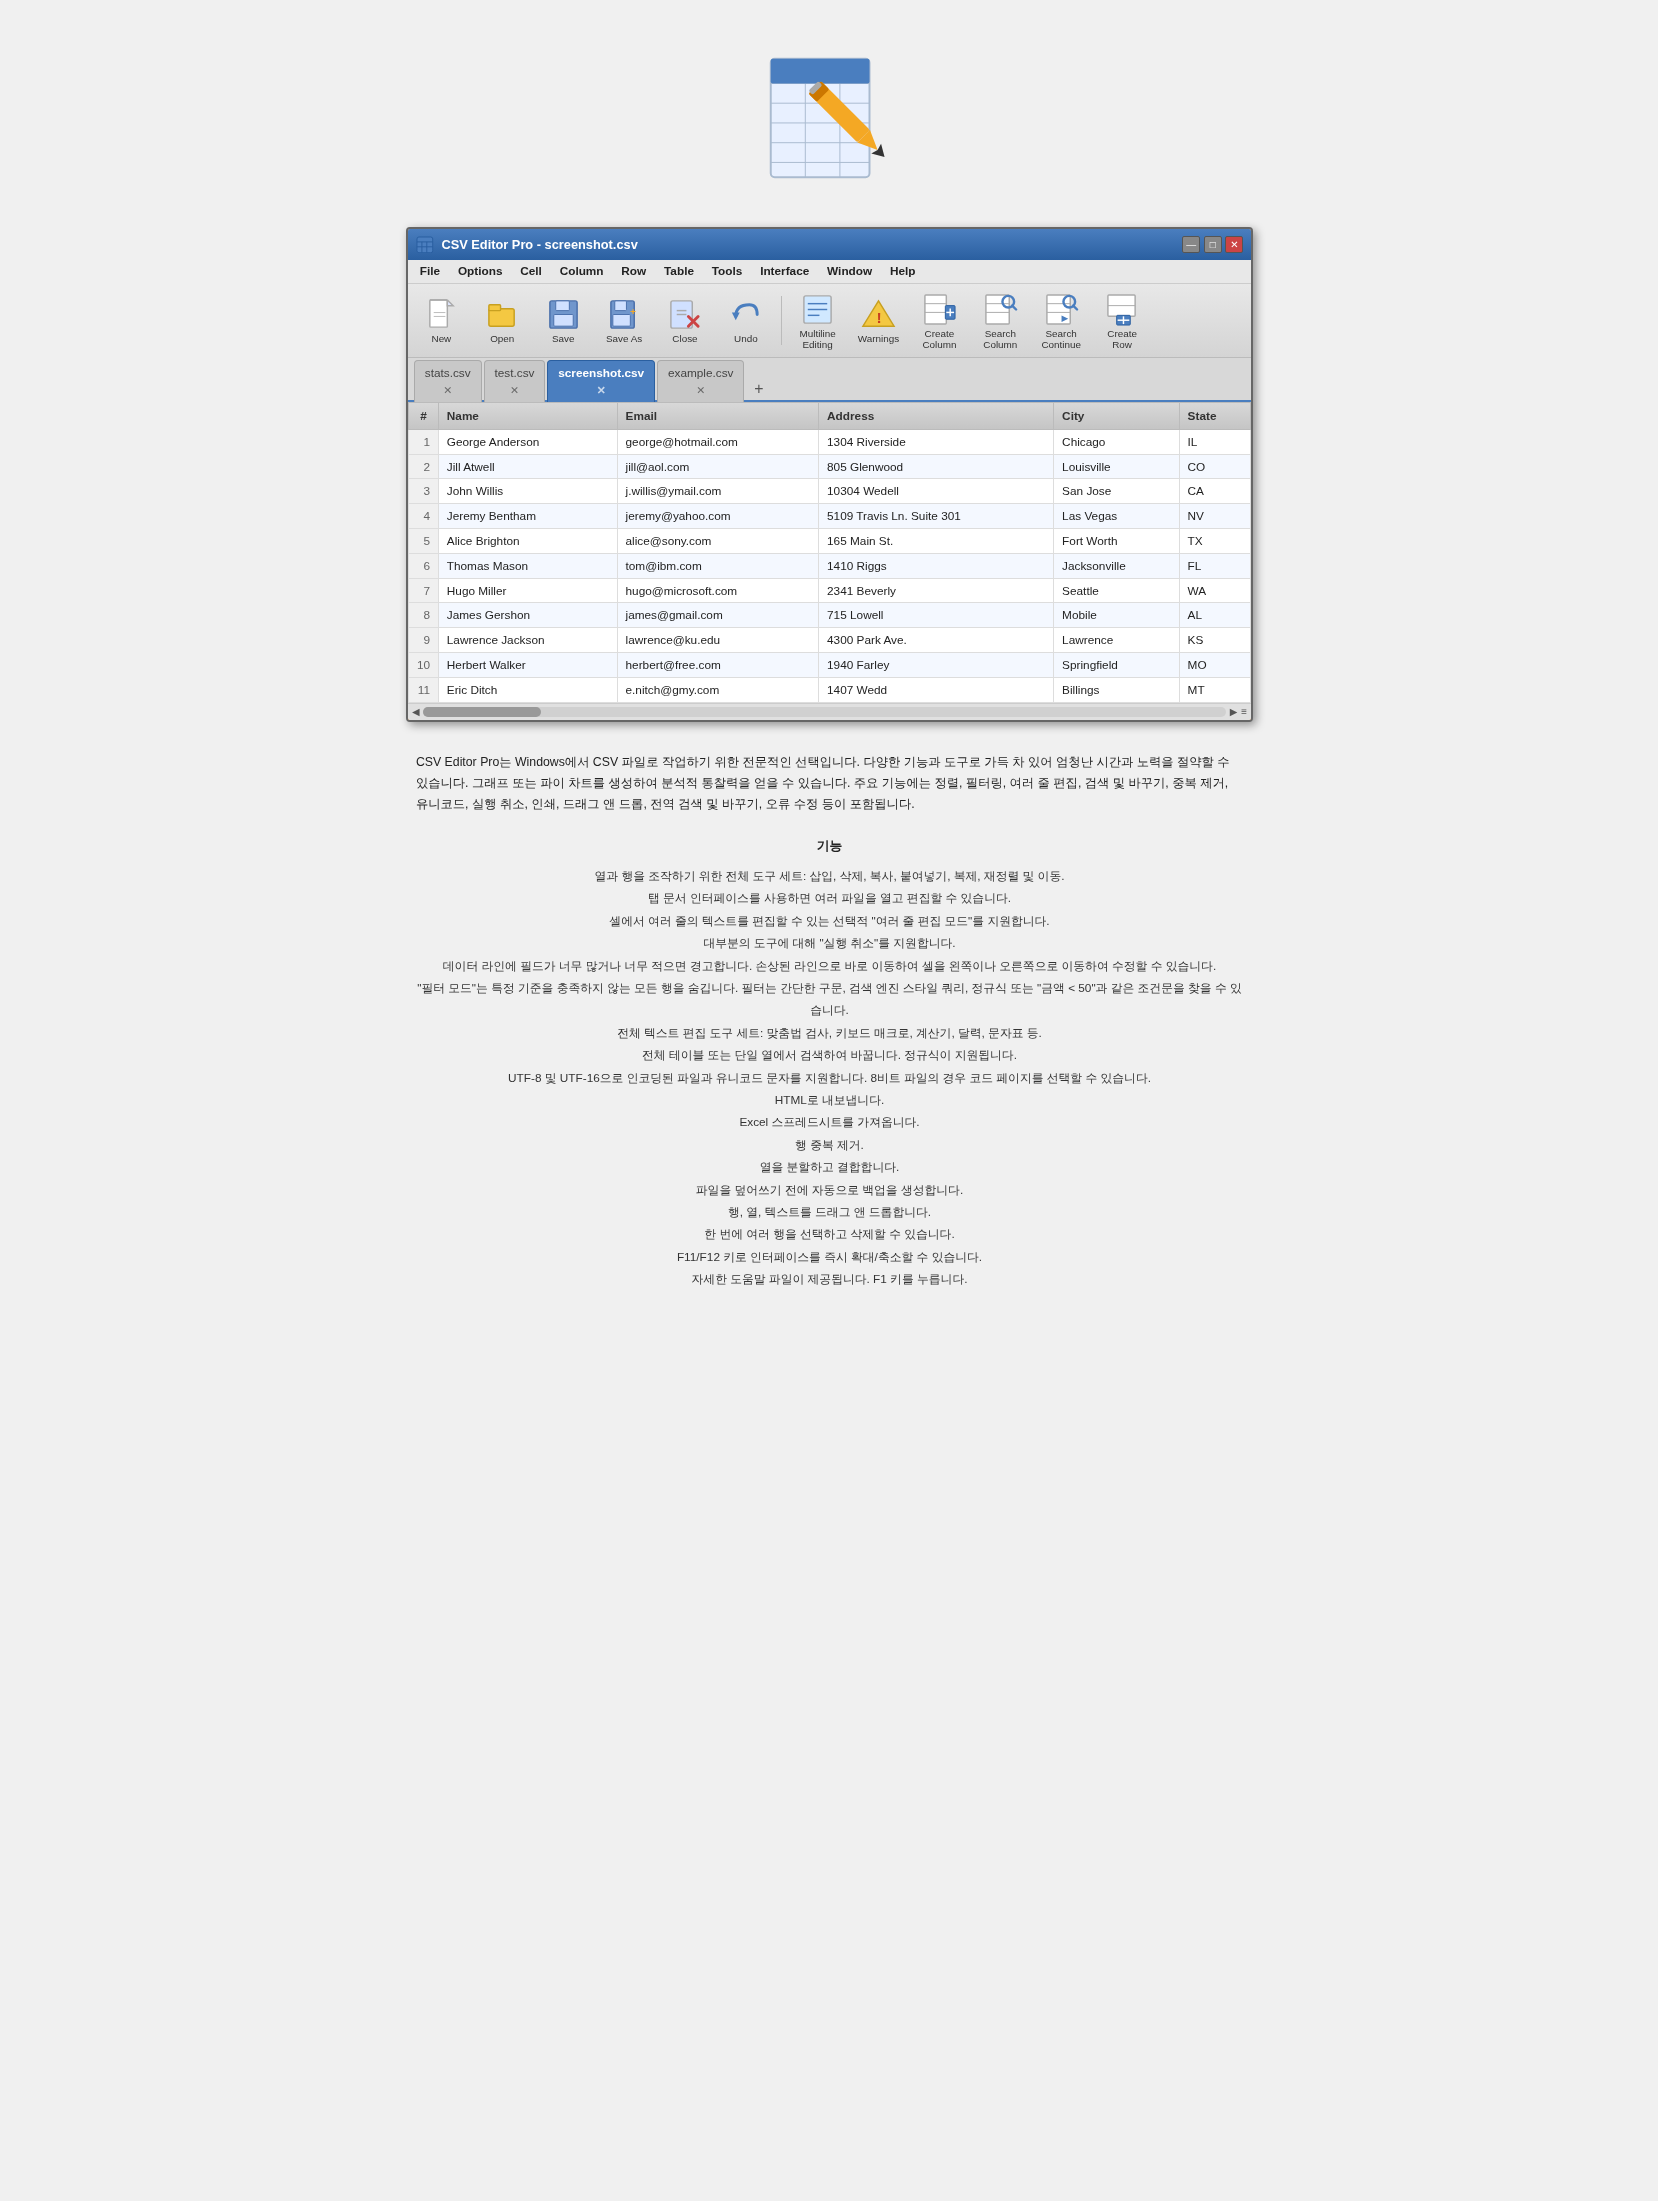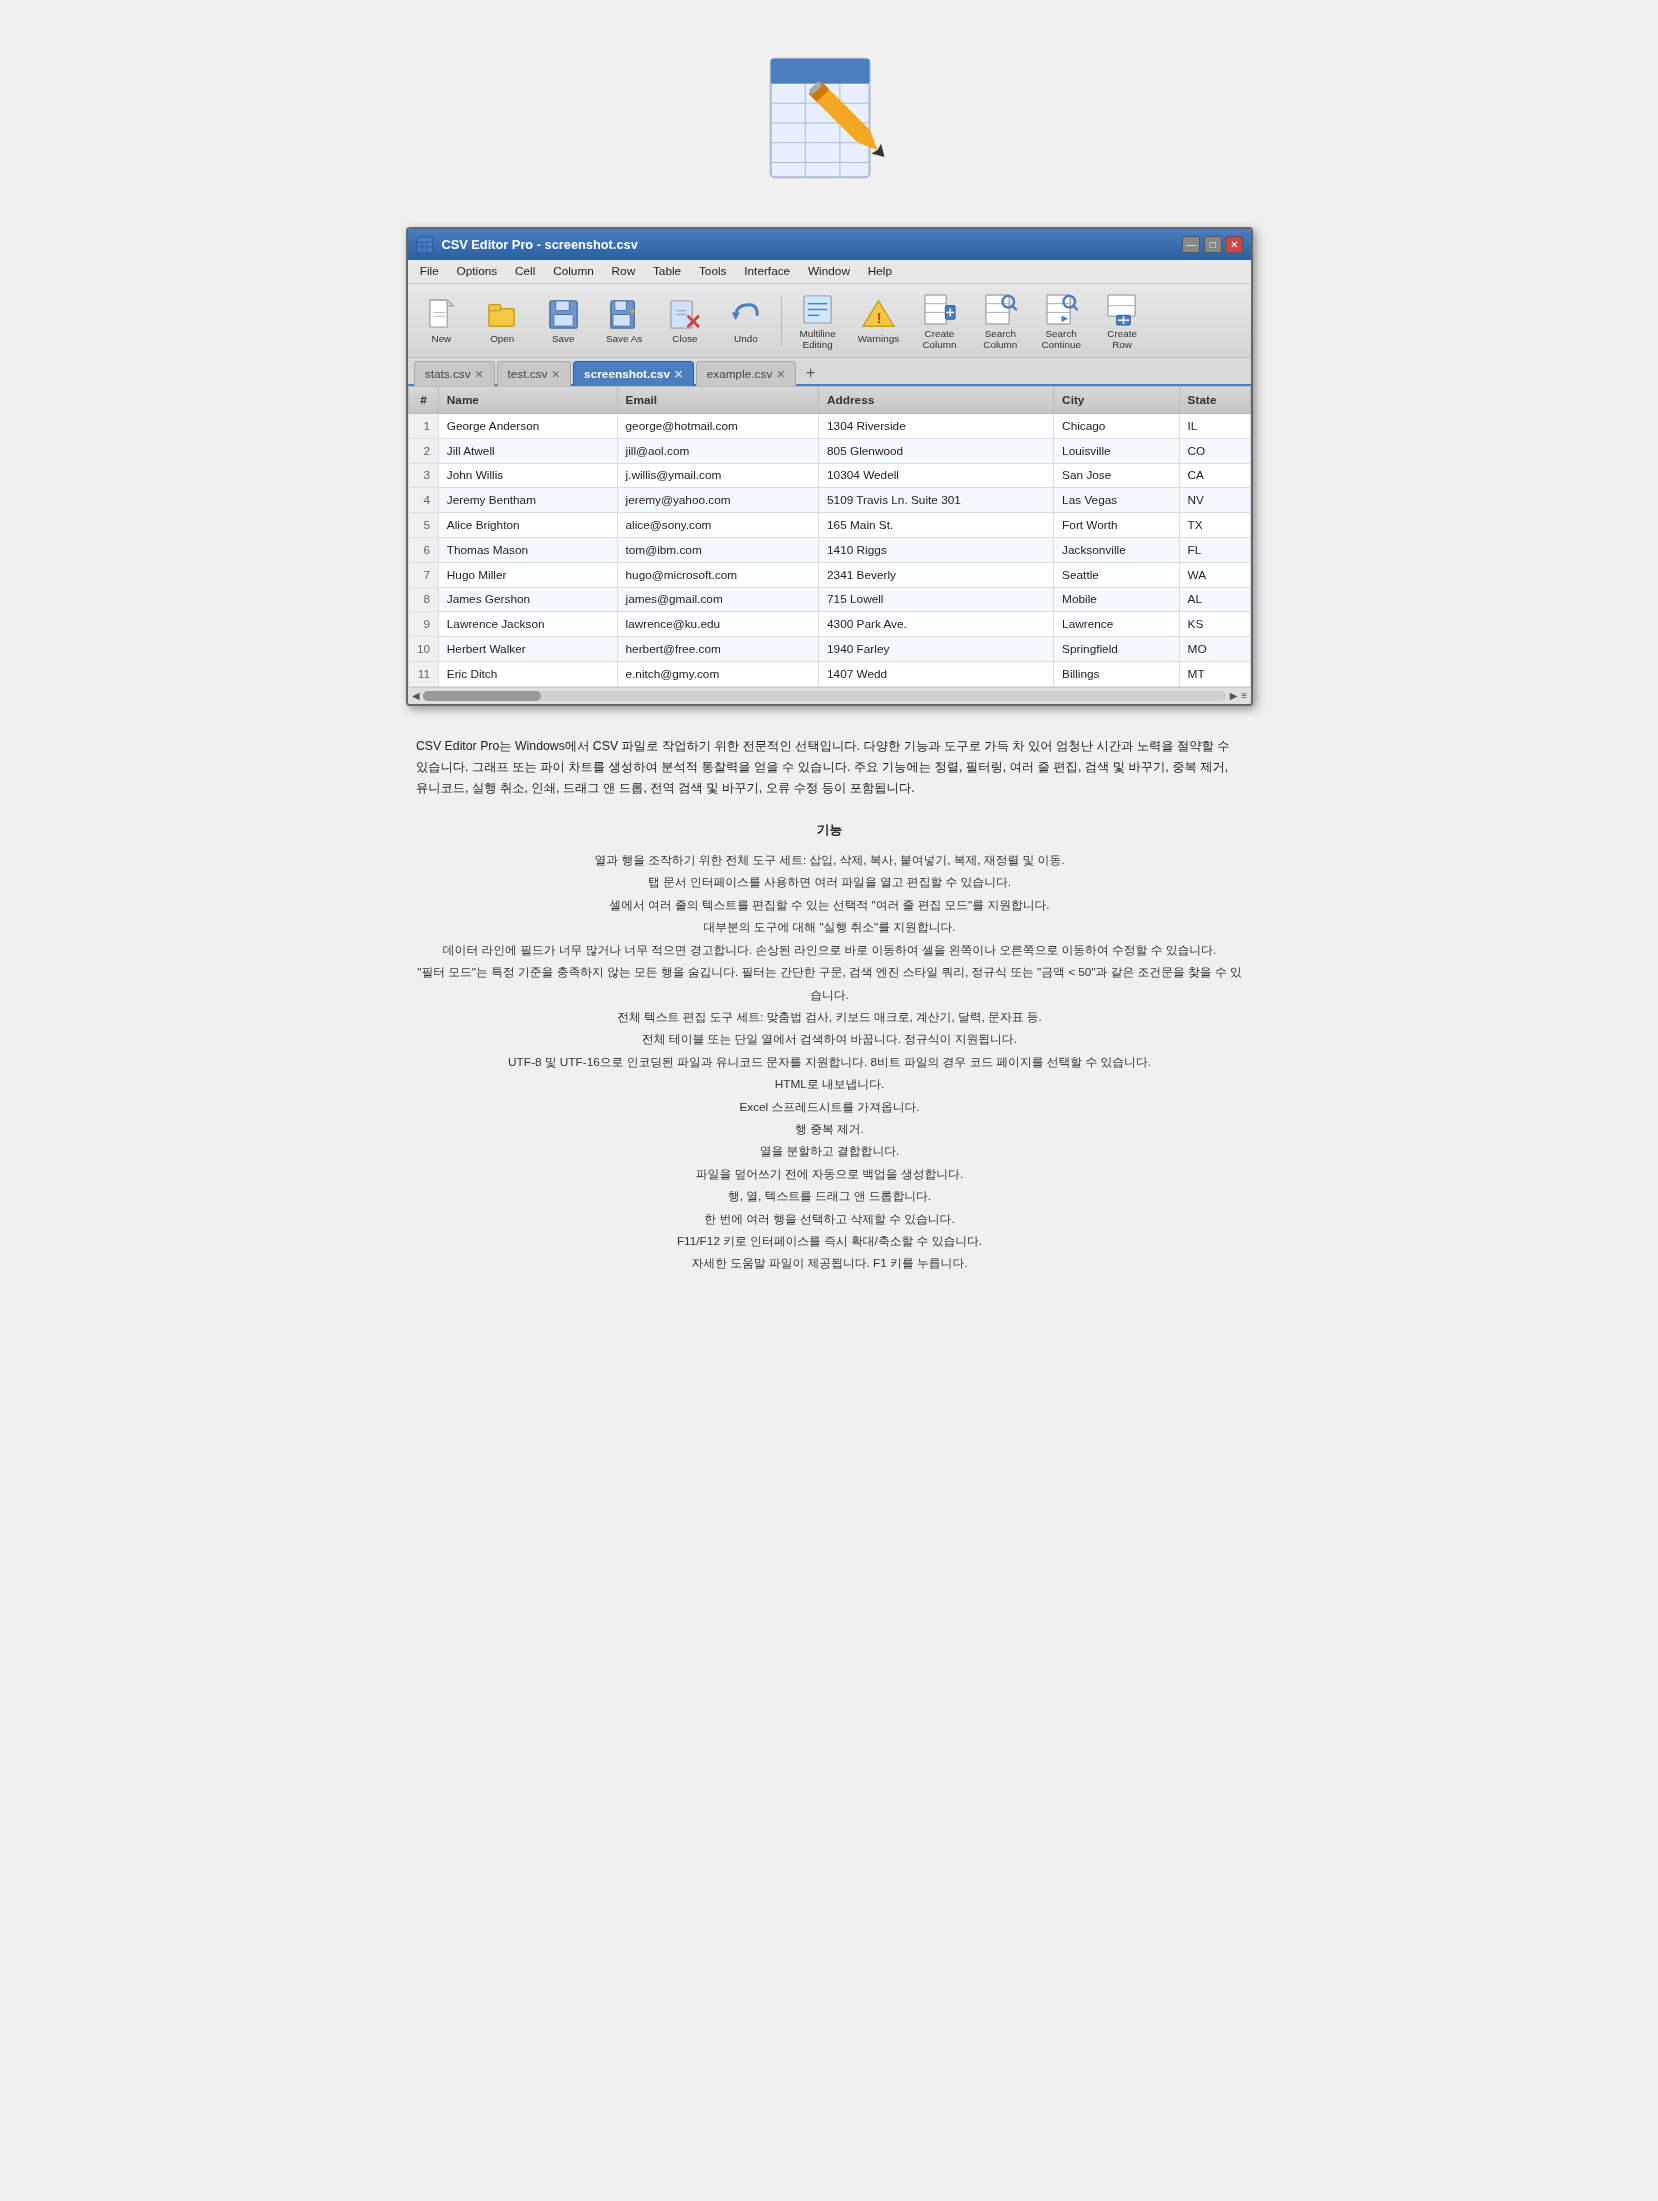--- a/index.html
+++ b/index.html
@@ -87,20 +87,21 @@
       padding: 2px 3.9px;
       height: 23.6px;
       gap: 2px;
     }
     .menu-item {
       padding: 2px 7.9px;
       cursor: pointer;
       border-radius: 2px;
       font-size: 11.8px;
       color: #222;
+      font-weight: bold;
     }
 
     
     .toolbar {
       background: linear-gradient(to bottom, #e8e8e8, #d4d4d4);
       border-bottom: 1px solid #bbb;
       display: flex;
       align-items: center;
       padding: 3.9px 5.9px;
       gap: 5.9px;
@@ -152,20 +153,21 @@
       padding: 4.9px 9.9px;
       background: #c8c8c8;
       border: 1px solid #aaa;
       border-bottom: none;
       border-radius: 3.9px 3.9px 0 0;
       cursor: pointer;
       font-size: 11.8px;
       color: #444;
       position: relative;
       top: 2px;
+      flex-direction: column;
     }
     .tab.active {
       background: #4a7ebf;
       color: white;
       border-color: #2a5fa0;
       font-weight: bold;
     }
     .tab-close {
       font-size: 10.8px;
       color: inherit;

